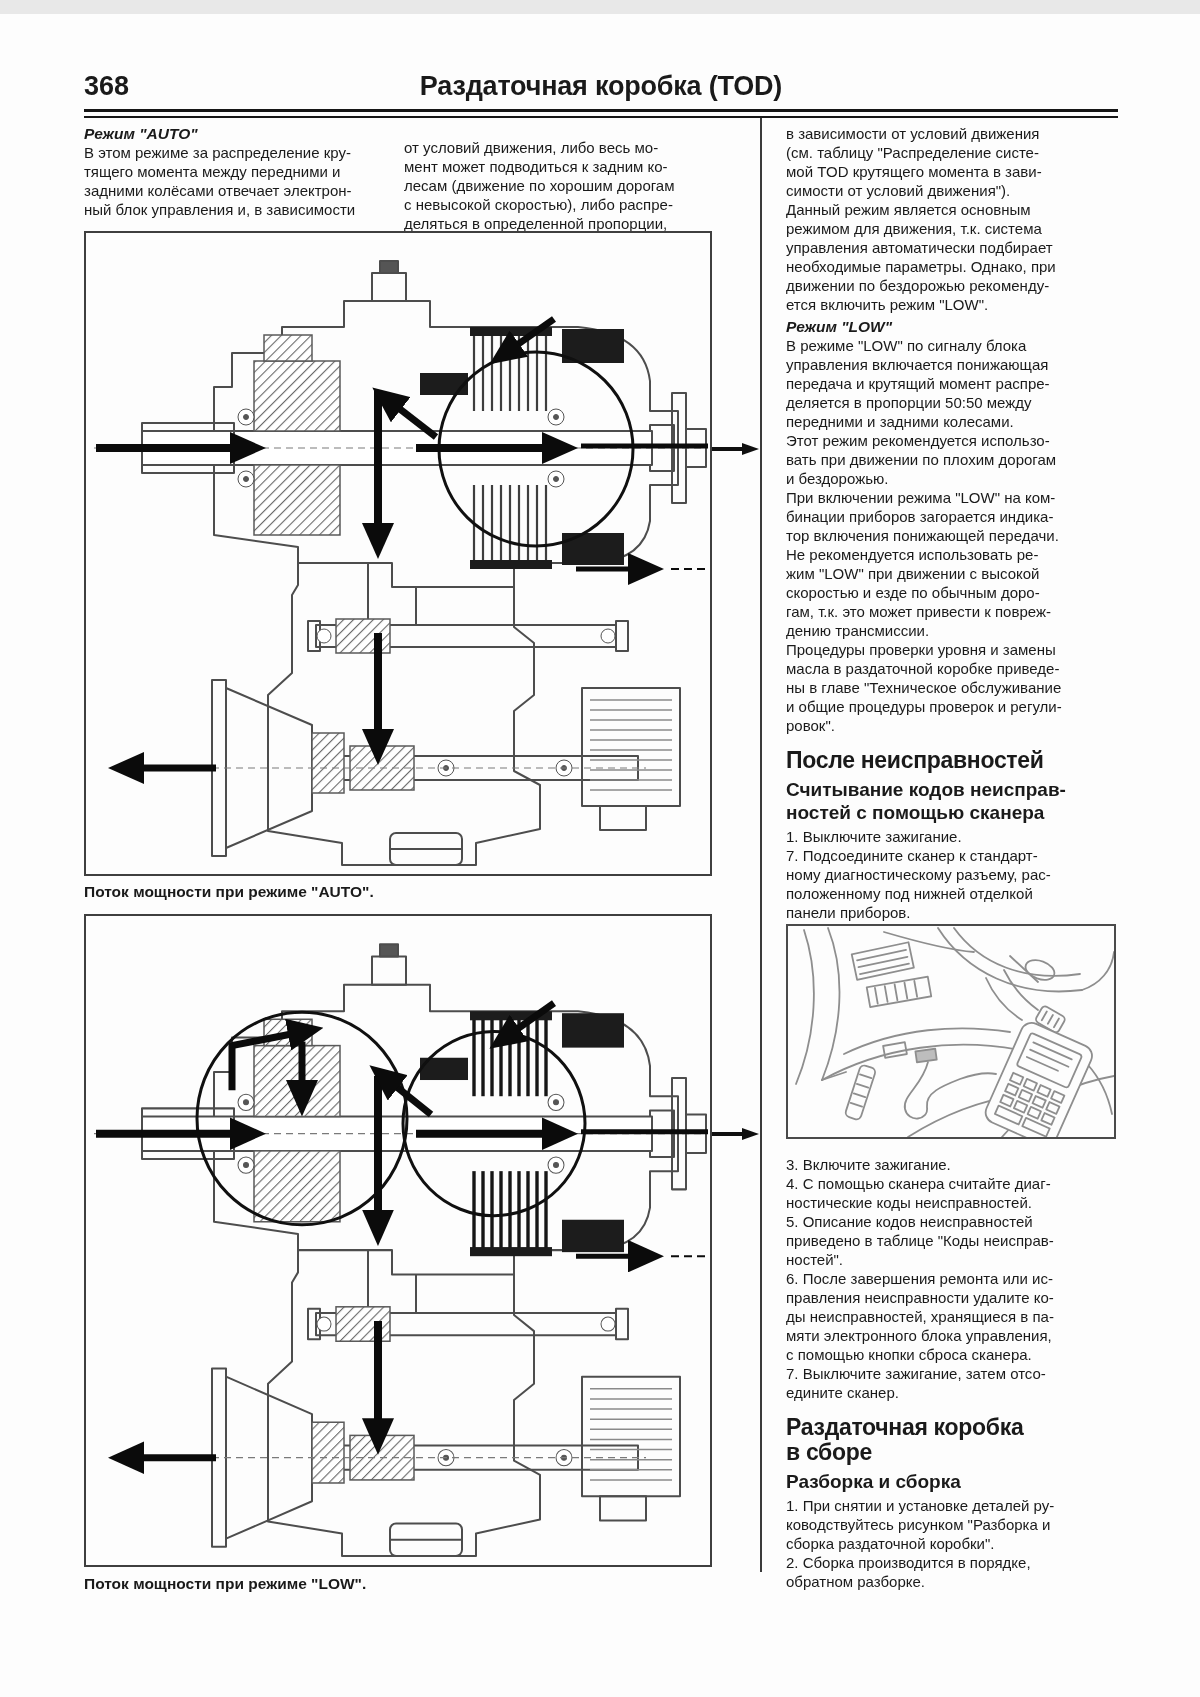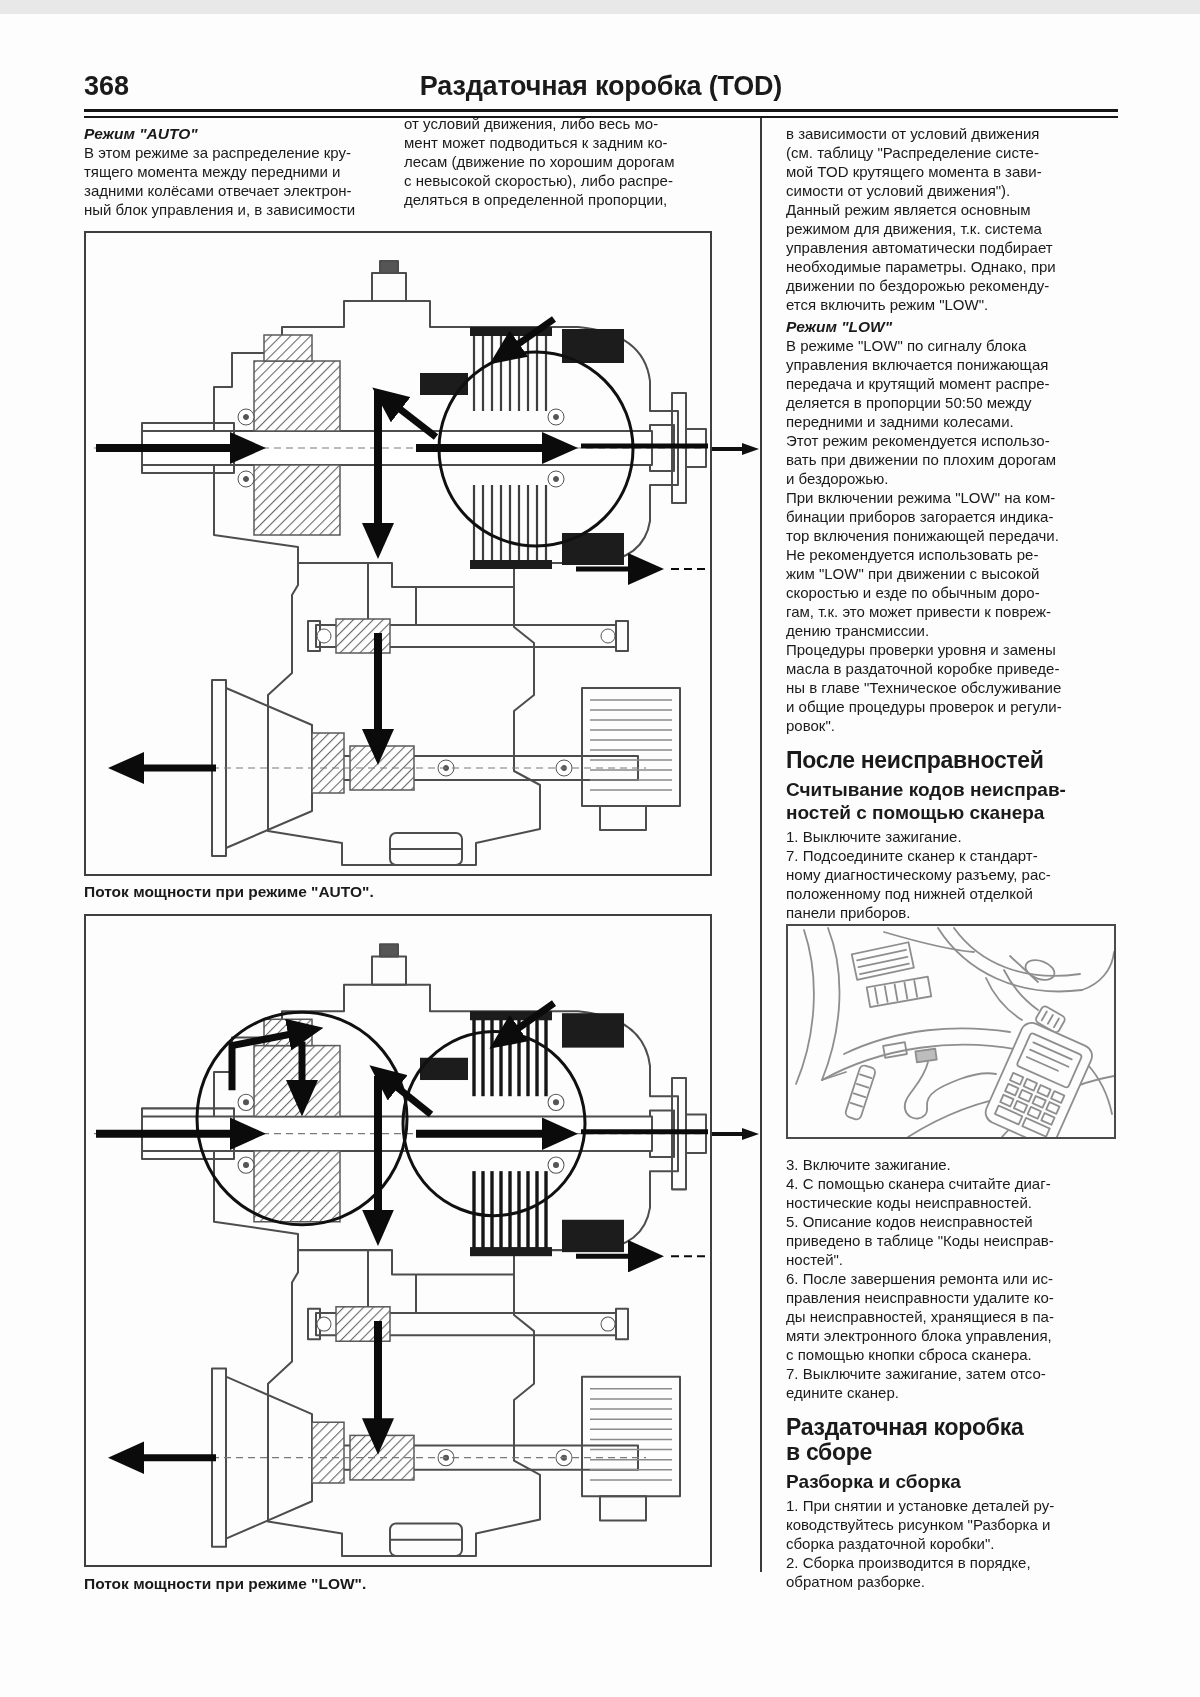--- a/index.html
+++ b/index.html
@@ -15,21 +15,21 @@
   .page-title  { position:absolute; left:84px; top:57px; width:1034px; text-align:center;
                  font-size:27px; font-weight:bold; letter-spacing:-0.2px; }
   .rule-thick  { position:absolute; left:84px; top:95px;  width:1034px; height:3px; background:#161616; }
   .rule-thin   { position:absolute; left:84px; top:102px; width:1034px; height:2px; background:#161616; }
   .col-divider { position:absolute; left:760px; top:104px; width:2px; height:1454px; background:#3a3a3a; }
 
   
   .body-text { font-size:15px; line-height:19px; }
   .lines { white-space:pre-line; }
   .col1 { position:absolute; left:84px;  top:110px; width:314px; }
-  .col2 { position:absolute; left:404px; top:100px; width:312px; }
+  .col2 { position:absolute; left:404px; top:124px; width:312px; }
   .col3 { position:absolute; left:786px; top:110px; width:332px; }
   .mode-heading { font-size:15.5px; font-weight:bold; font-style:italic; line-height:19px; }
   .h-big { font-size:23px; font-weight:bold; line-height:25px; margin:13px 0 5px; letter-spacing:-0.3px; }
   .h-sub { font-size:19px; font-weight:bold; line-height:23px; margin:2px 0 3px; }
 
   
   .fig { position:absolute; left:84px; width:628px; }
   .fig-frame { border:2px solid #3f3f3f; background:#fdfdfd; }
   .fig-frame svg { display:block; }
   .fig1 { top:217px; }

